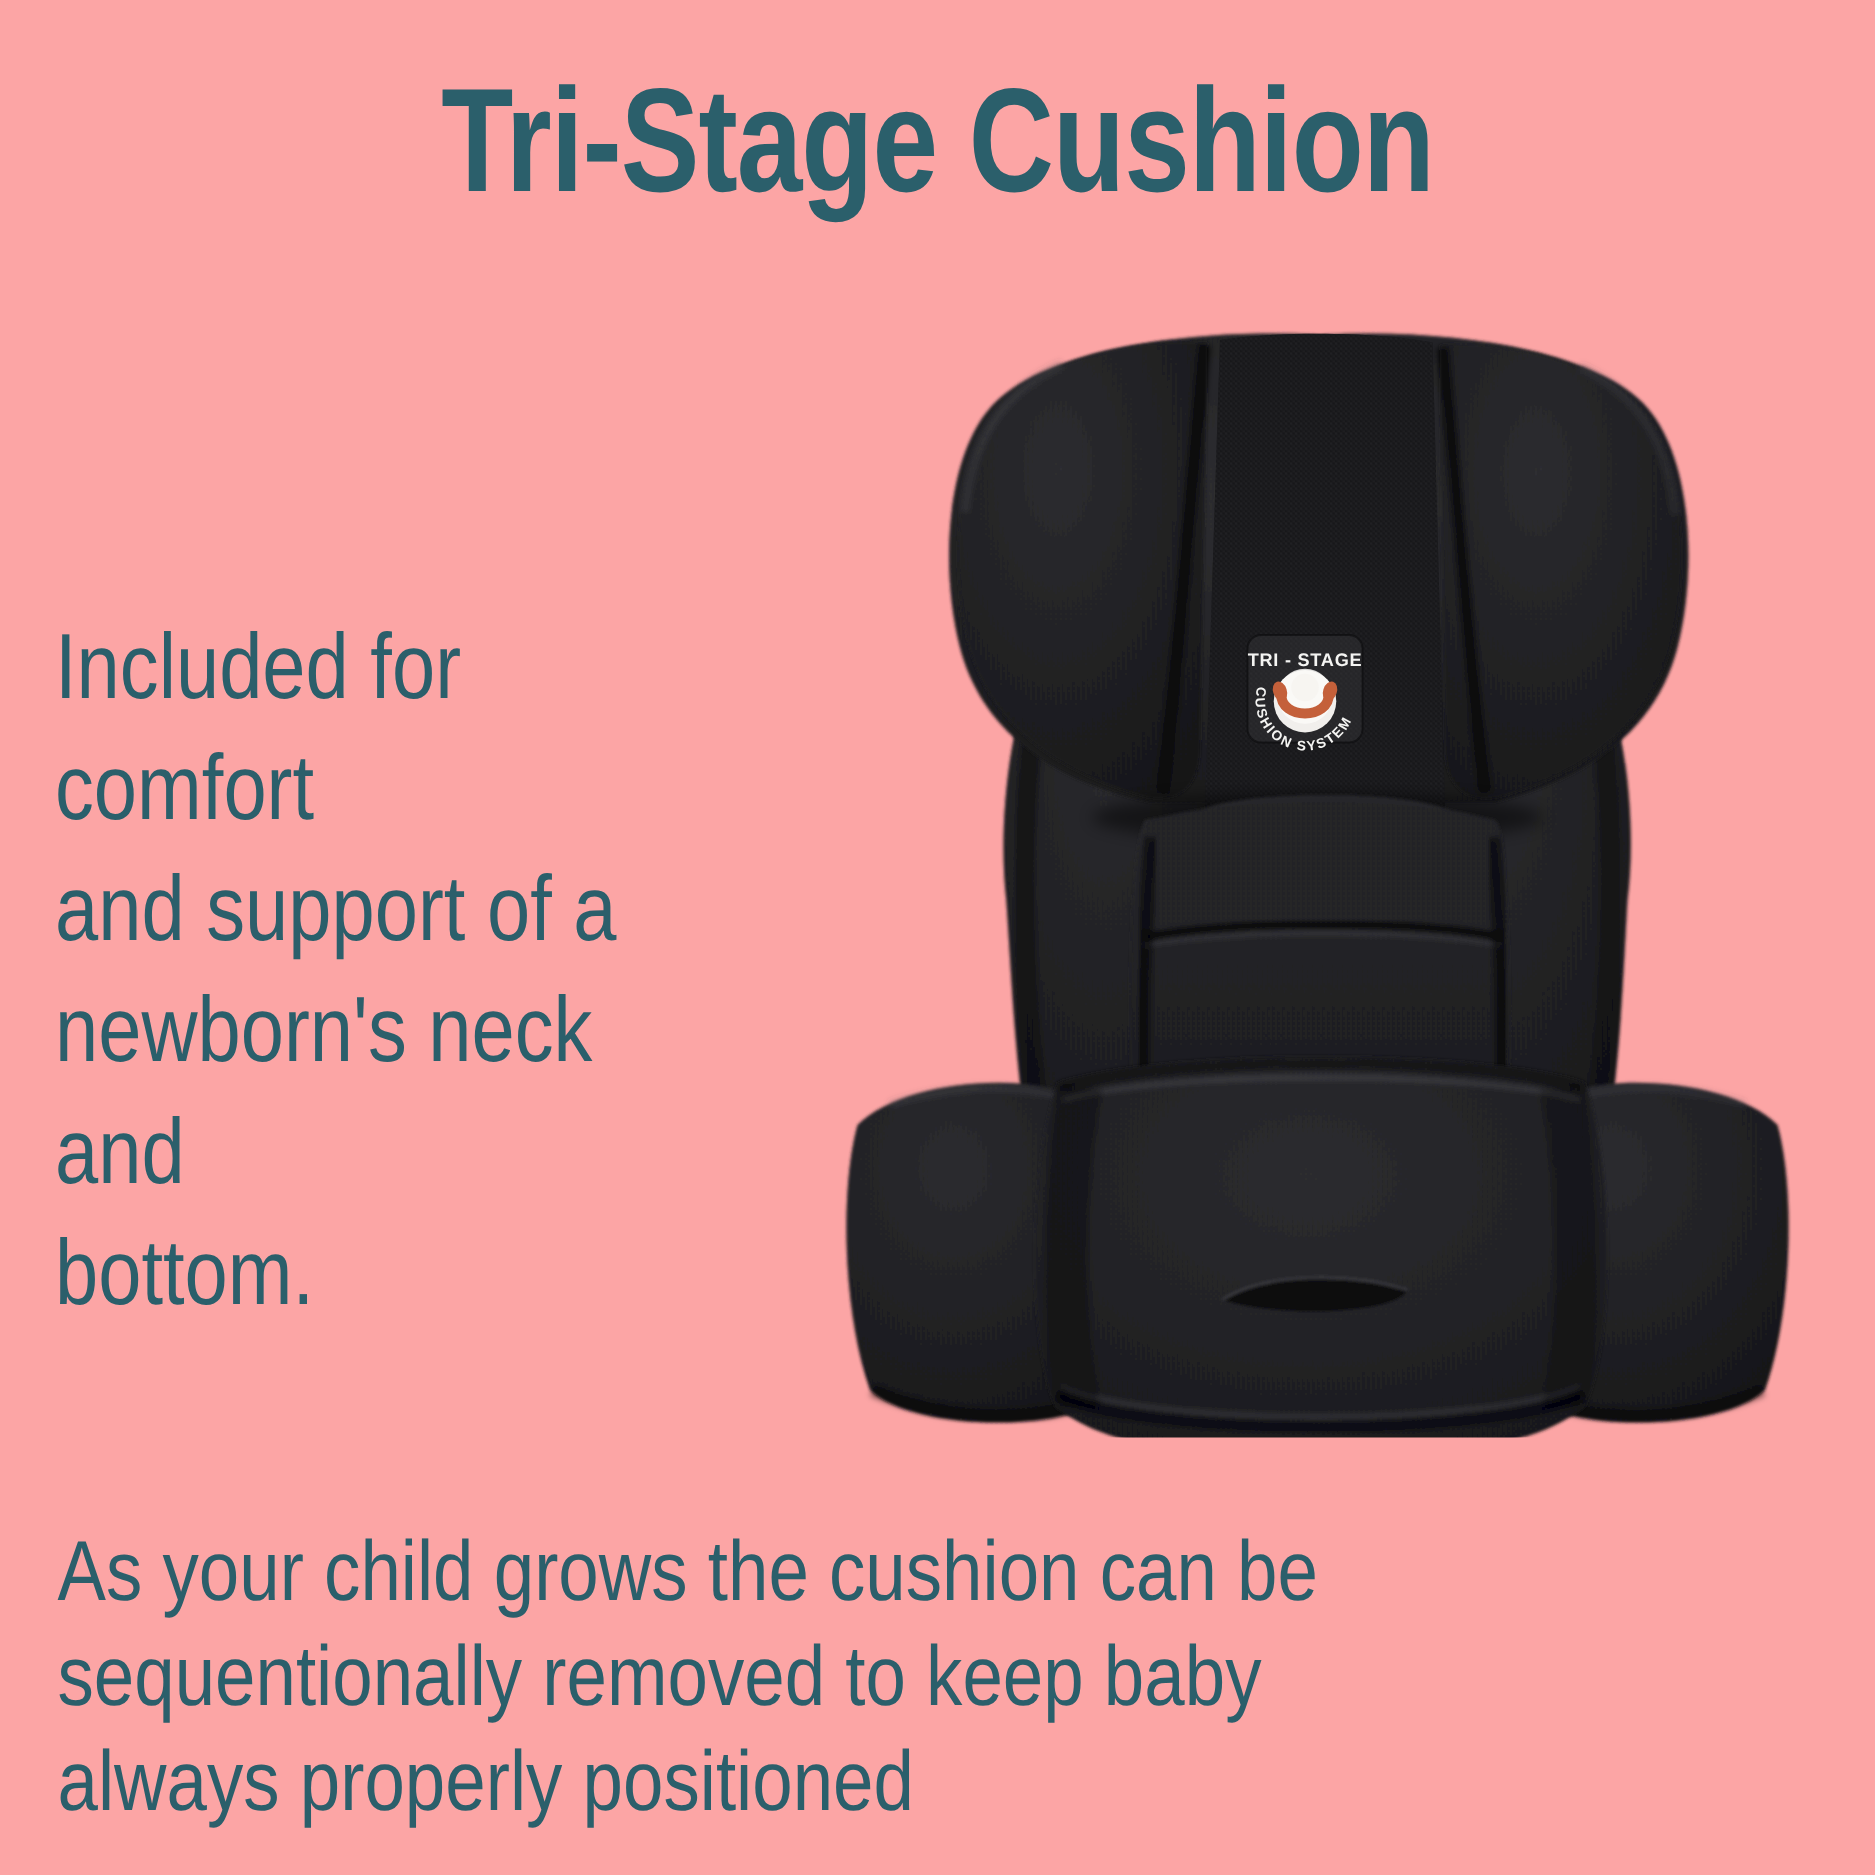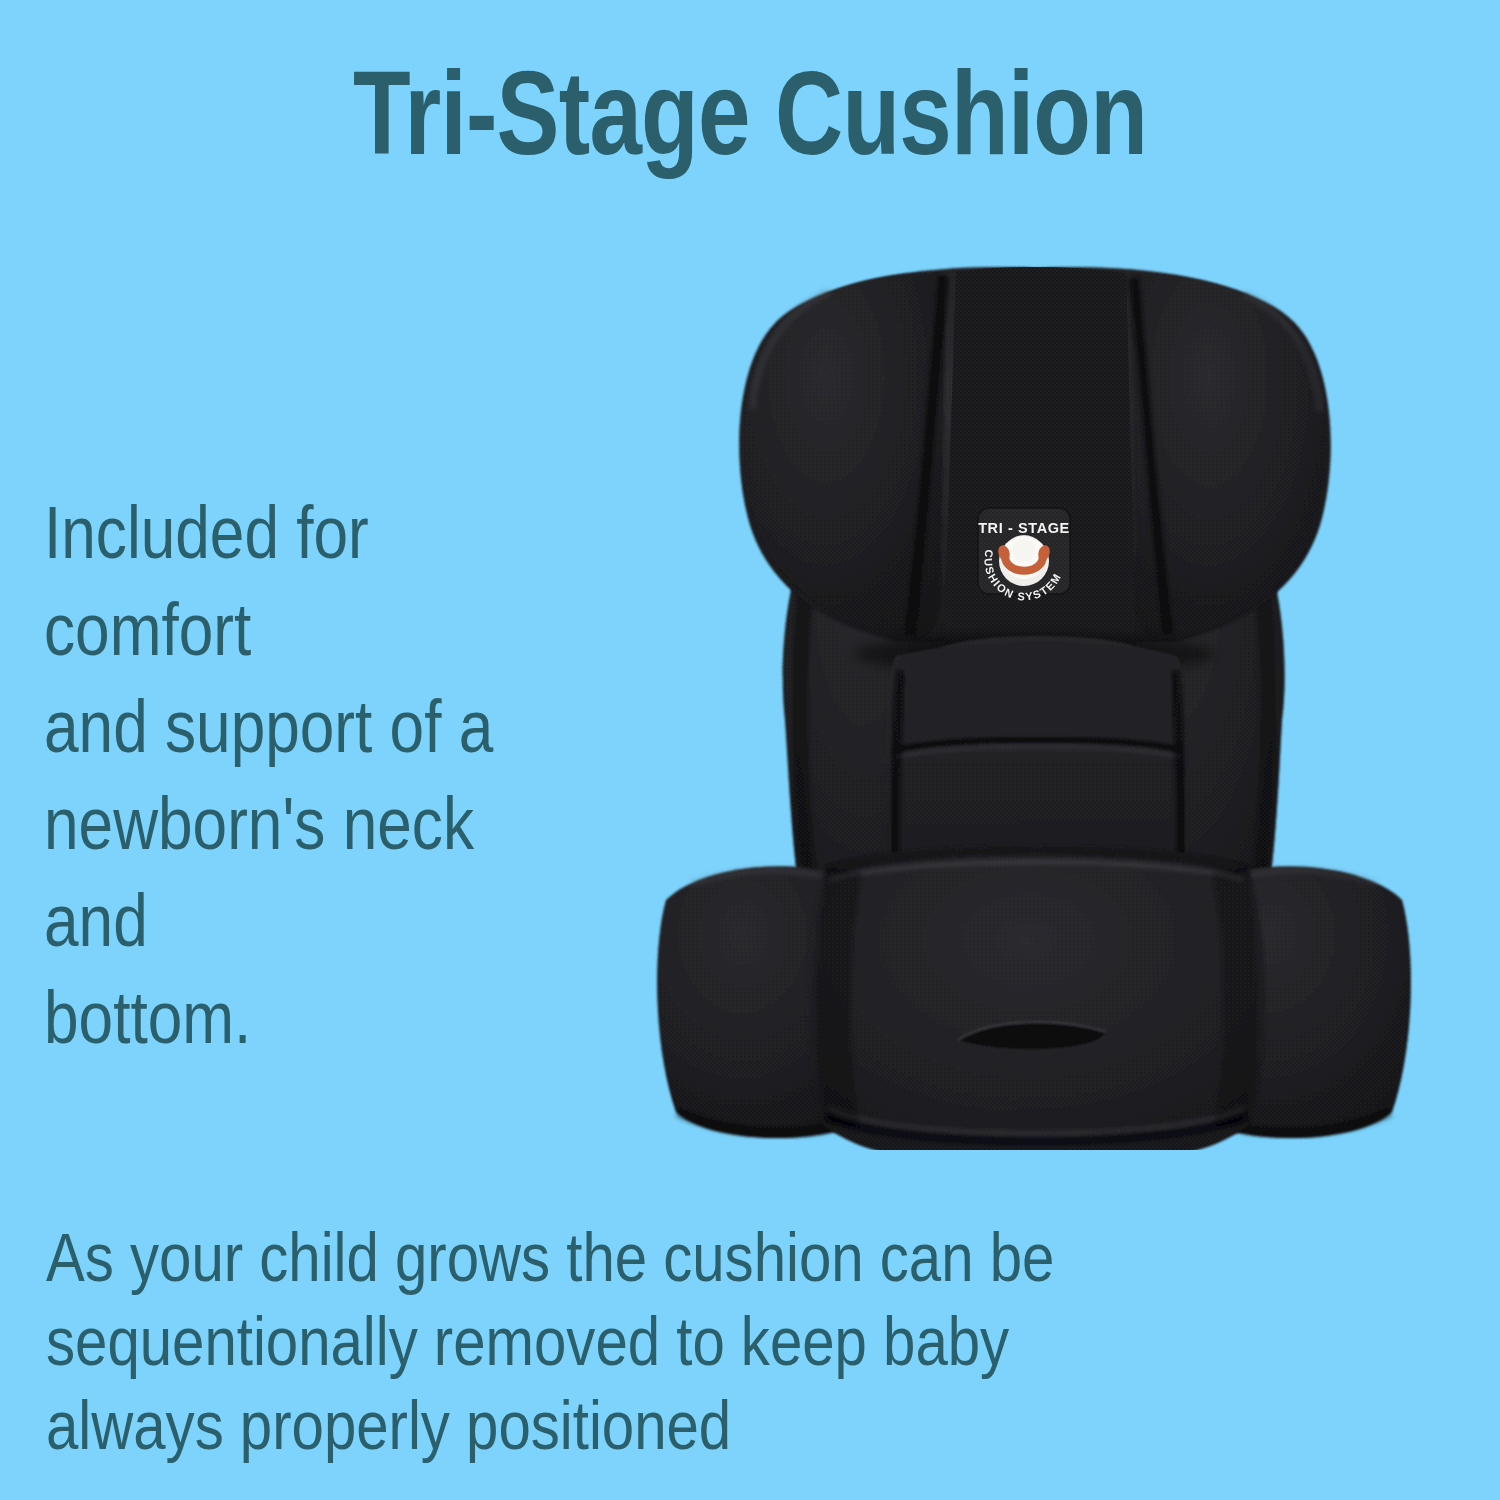--- a/index.html
+++ b/index.html
@@ -3,21 +3,21 @@
 <meta charset="utf-8">
 <style>
   html,body{margin:0;padding:0;}
   body{
     width:1500px;height:1500px;
     background:#ffffff;
     font-family:"Liberation Sans", sans-serif;
     overflow:hidden;
     position:relative;
   }
-  .page{position:absolute;inset:0;background:#7dd3fc;}
+  .page{position:absolute;inset:0;background:#fca5a5;}
 
   
   .teal{color:#2b5f6b;}
   #title{
     position:absolute;left:0;top:54px;width:1500px;
     text-align:center;
     font-family:"Liberation Sans Narrow","Liberation Sans",sans-serif;
     font-weight:700;
     font-size:118px;
     line-height:118px;
@@ -40,21 +40,21 @@
     font-family:"Liberation Sans Narrow","Liberation Sans",sans-serif;
     font-weight:400;
     font-size:68px;
     line-height:84px;
     transform:scaleX(.855);
     transform-origin:0% 0%;
   }
 
   
   #photo{
-    position:absolute;left:580px;top:250px;width:900px;height:900px;
+    position:absolute;left:600px;top:250px;width:900px;height:900px;
   }
   #photo svg{display:block;width:100%;height:100%;}
 </style>
 </head>
 <body>
 
 <div class="page">
 
   <div id="title" class="teal">Tri-Stage Cushion</div>
 

